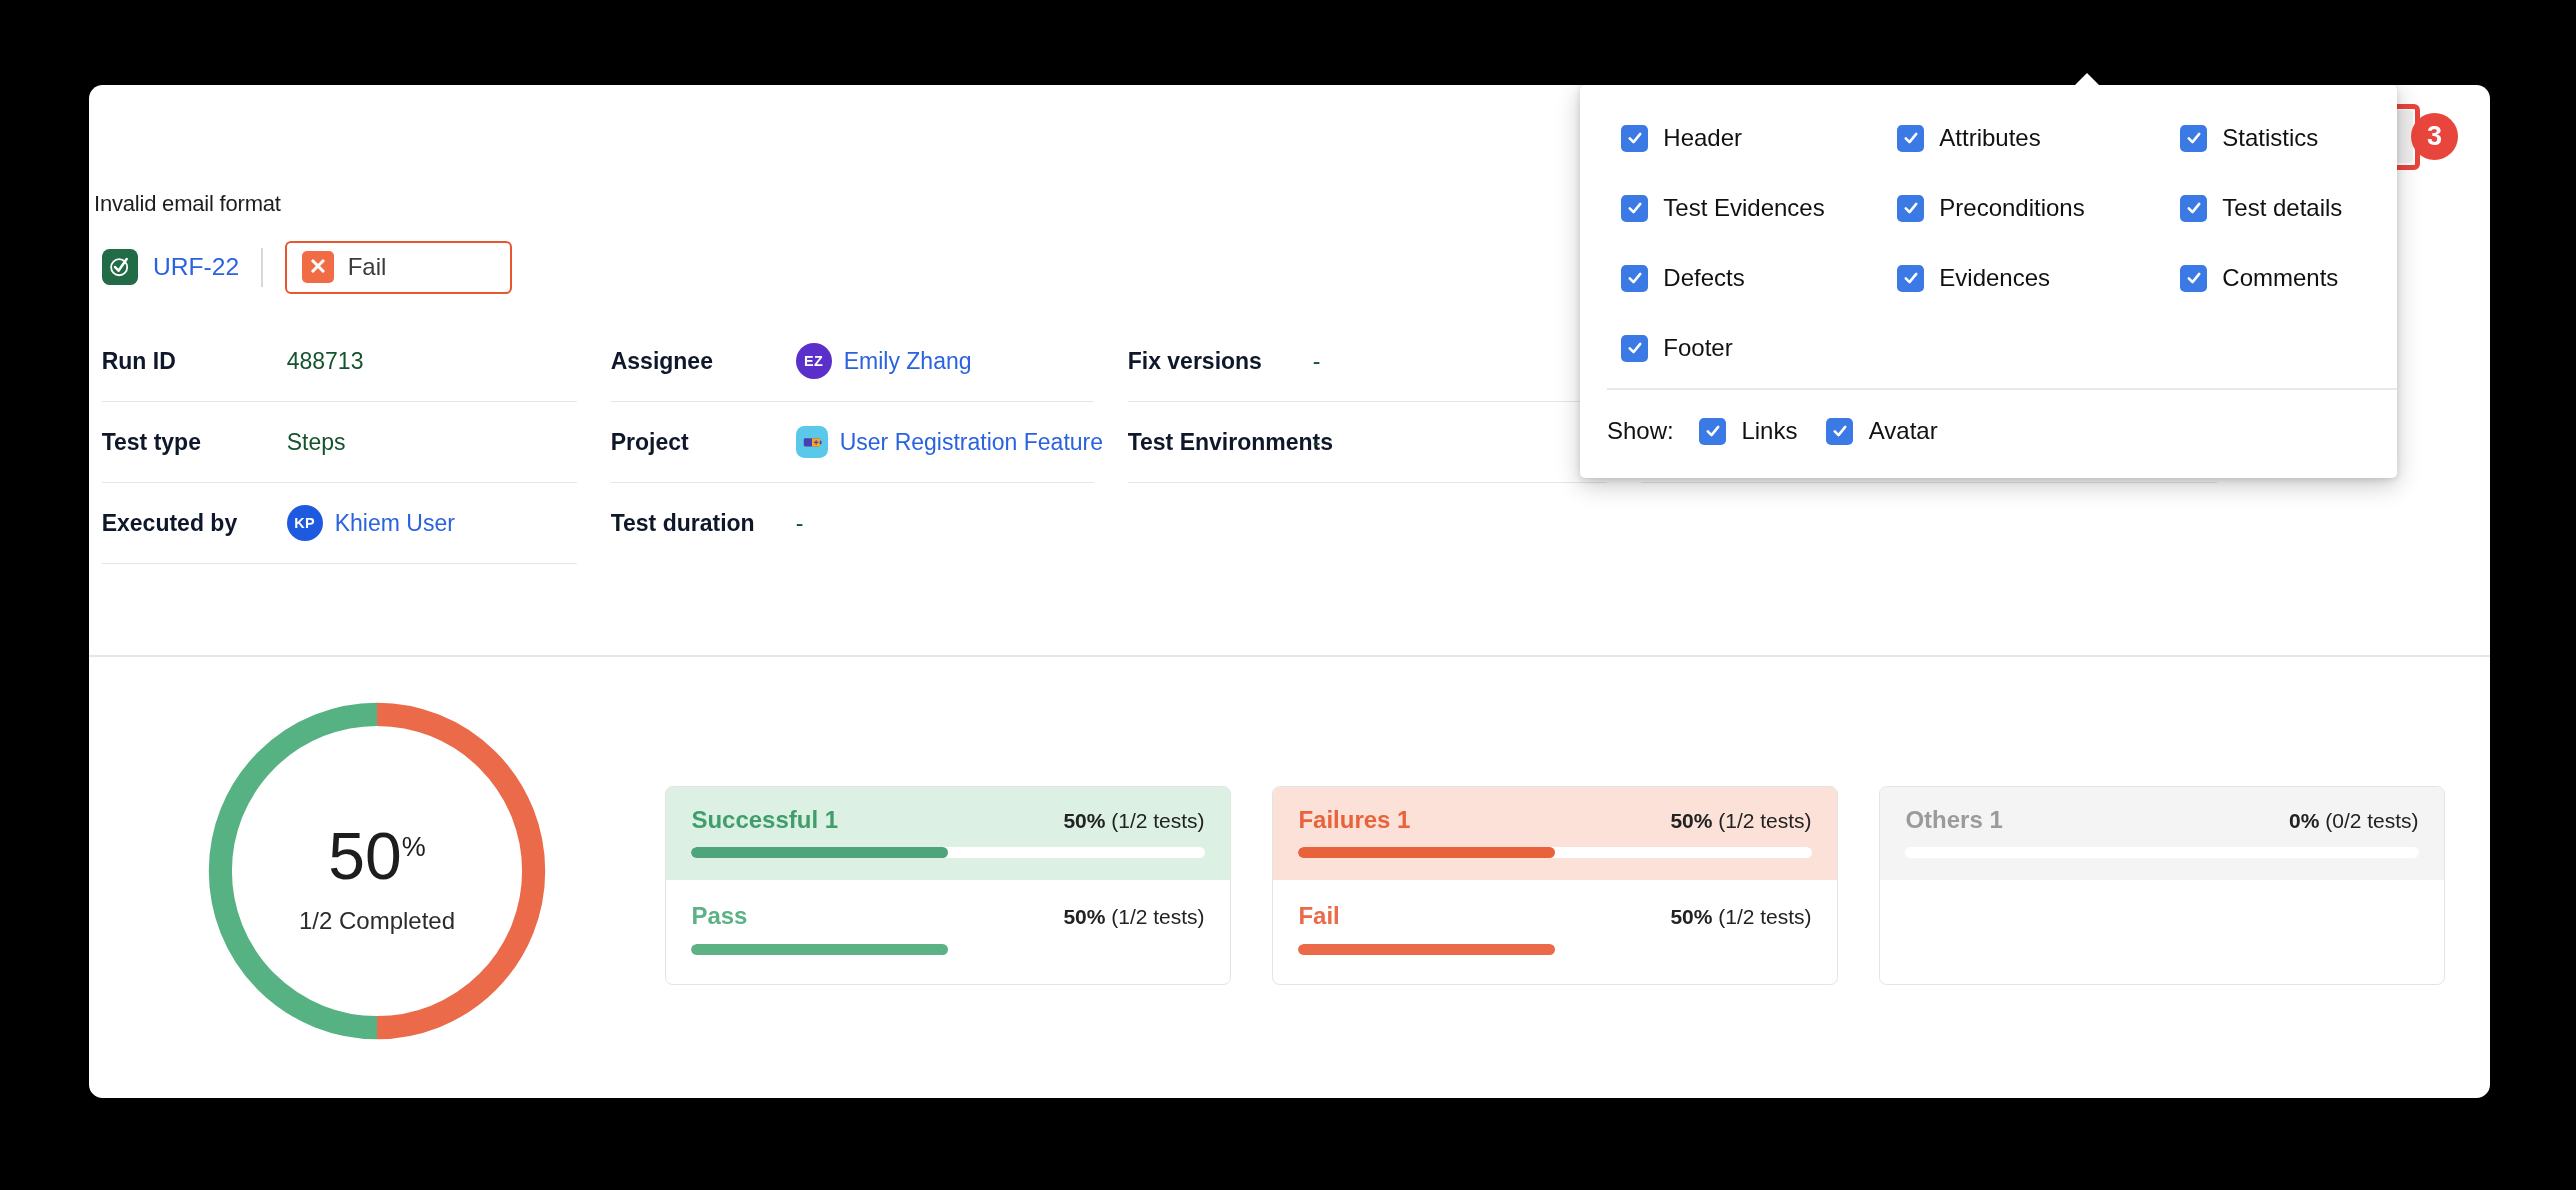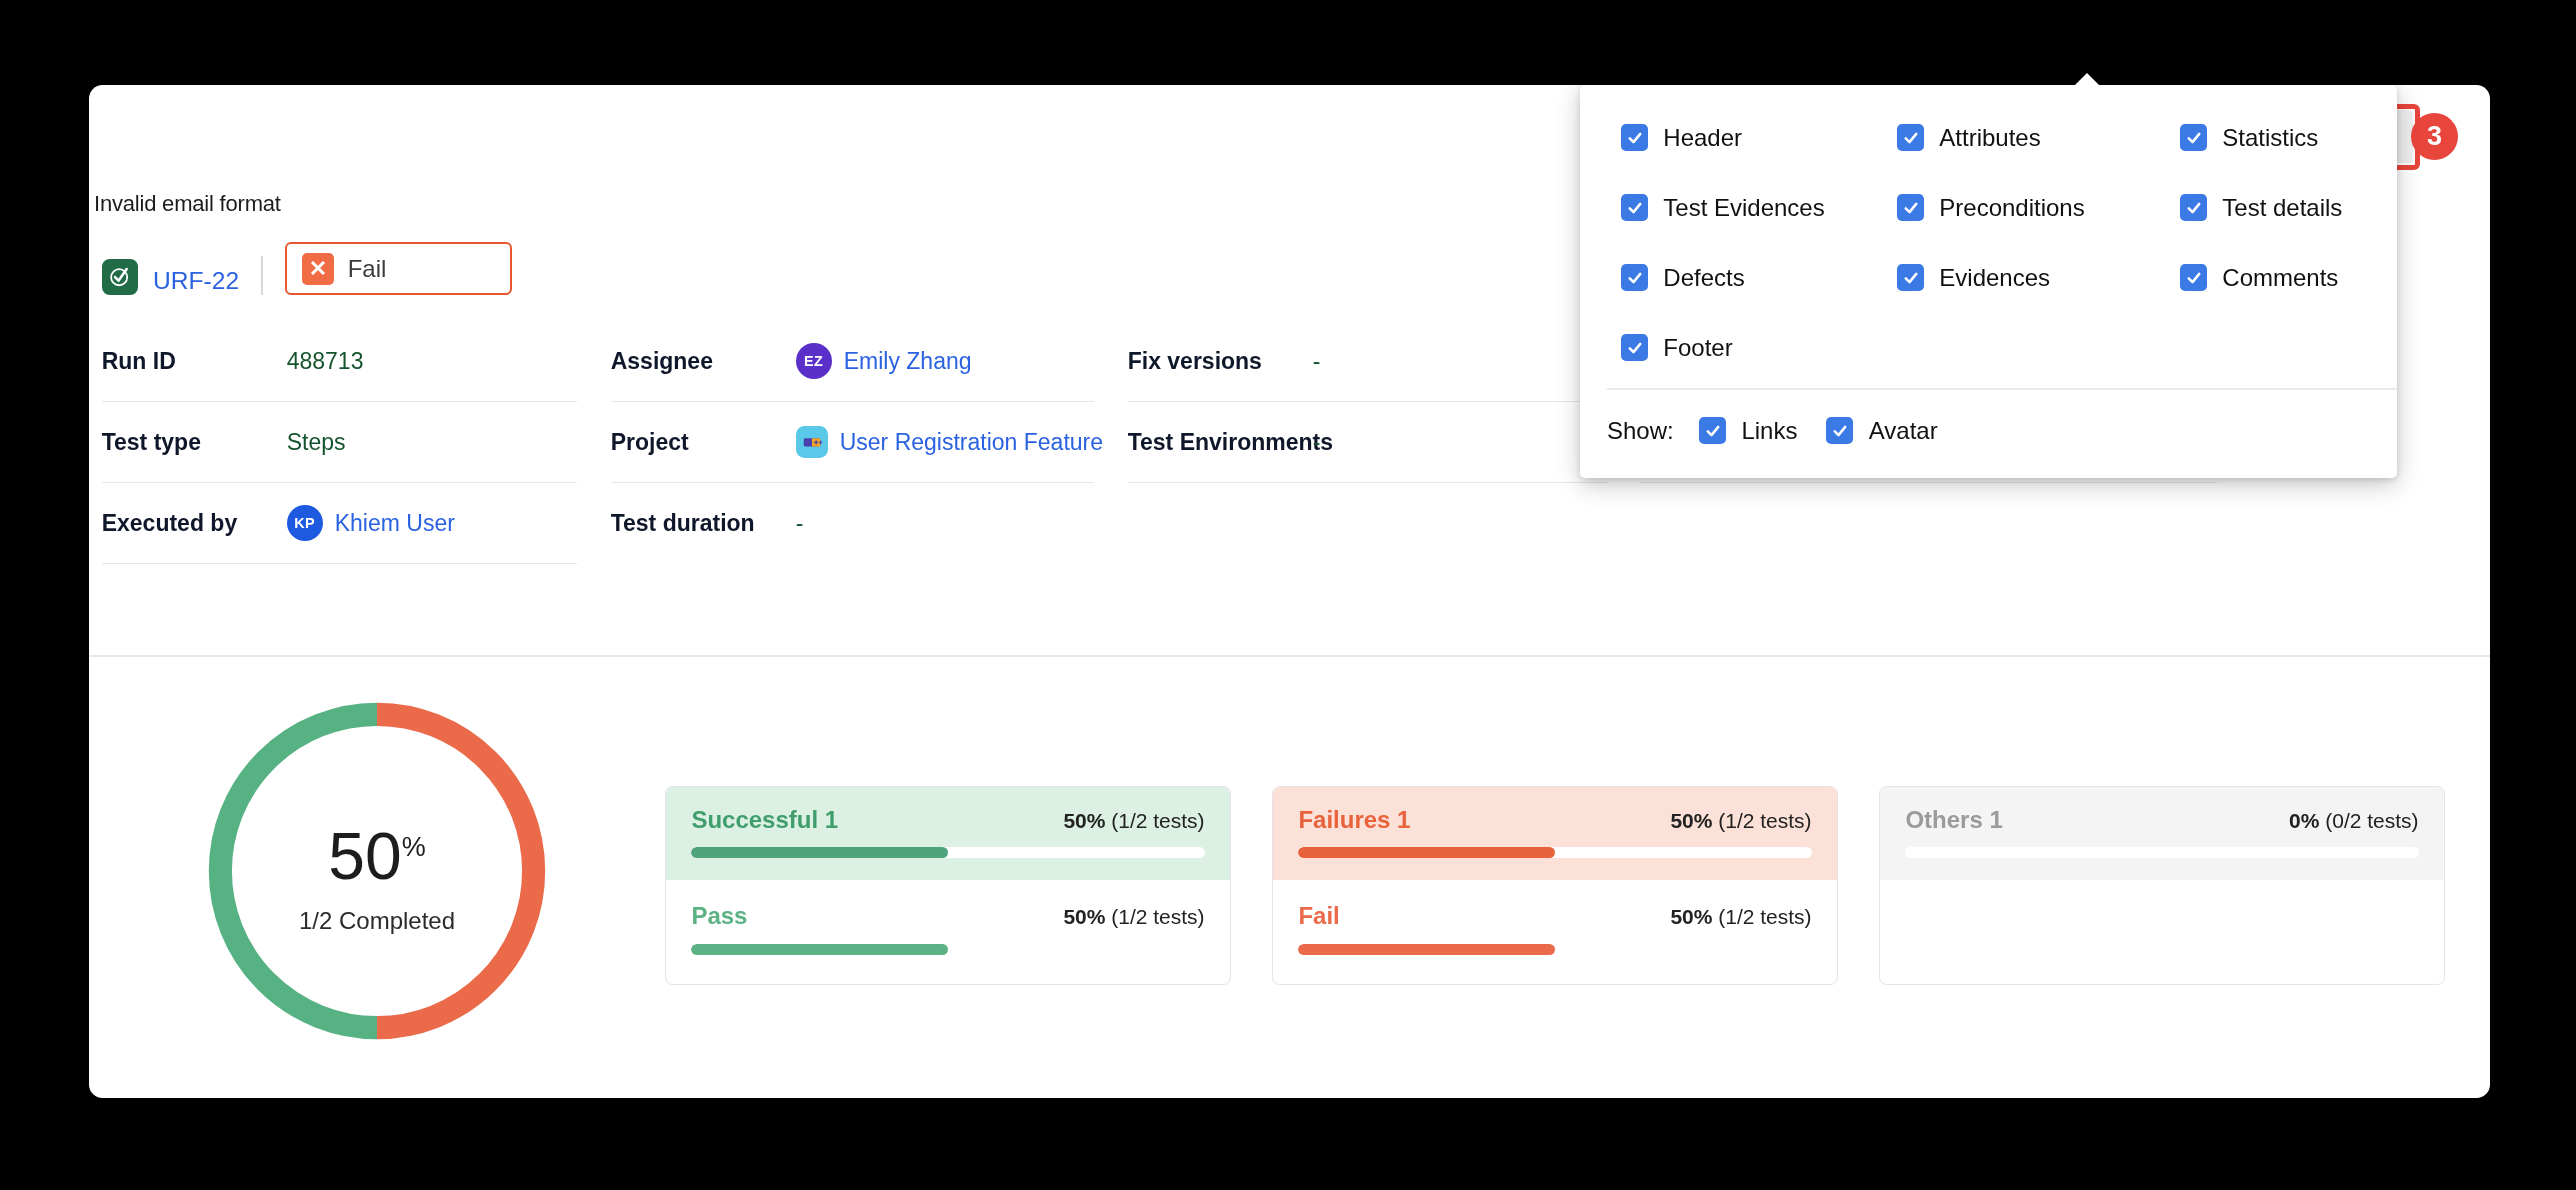--- a/index.html
+++ b/index.html
@@ -57,21 +57,21 @@
   
   #page-title {
     position: absolute; left: 5px; top: 106px;
     font-size: 22px; color: #1d1d1f; font-weight: 400;
     letter-spacing: -0.2px;
   }
 
   
   #key-row {
     position: absolute; left: 12.7px; top: 154px;
-    display: flex; align-items: flex-end; height: 56px;
+    display: flex; align-items: center; height: 56px;
   }
   #xray-icon {
     width: 36px; height: 36px; border-radius: 7.6px;
     background: #216b47; display: flex; align-items: center; justify-content: center;
     flex: 0 0 auto;
   }
   #issue-key-link {
     margin-left: 15.3px; color: #2a62e0; font-size: 24.6px; text-decoration: none;
   }
   #key-divider { width: 1.7px; height: 39px; background: #d8d8d8; margin: 0 22px; }
@@ -180,21 +180,21 @@
   #display-panel:before {
     content: ""; position: absolute; top: -12px; left: 495px;
     border-left: 12.7px solid transparent; border-right: 12.7px solid transparent;
     border-bottom: 12.7px solid #ffffff;
   }
   #panel-grid {
     padding: 39px 0 0 41px;
     display: grid; grid-template-columns: 276px 283px auto;
     row-gap: 42px;
   }
-  .chk-item { display: flex; align-items: flex-start; gap: 15.3px; cursor: pointer; }
+  .chk-item { display: flex; align-items: center; gap: 15.3px; cursor: pointer; }
   .chk {
     width: 27px; height: 27px; border-radius: 5.1px; background: #3b7ae4;
     display: flex; align-items: center; justify-content: center; flex: 0 0 auto;
   }
   .chk svg { display: block; }
   .chk-label { font-size: 24px; color: #111; white-space: nowrap; }
   #panel-divider {
     position: absolute; left: 27px; right: 0; top: 303px;
     height: 1.7px; background: #e9e9e9;
   }

